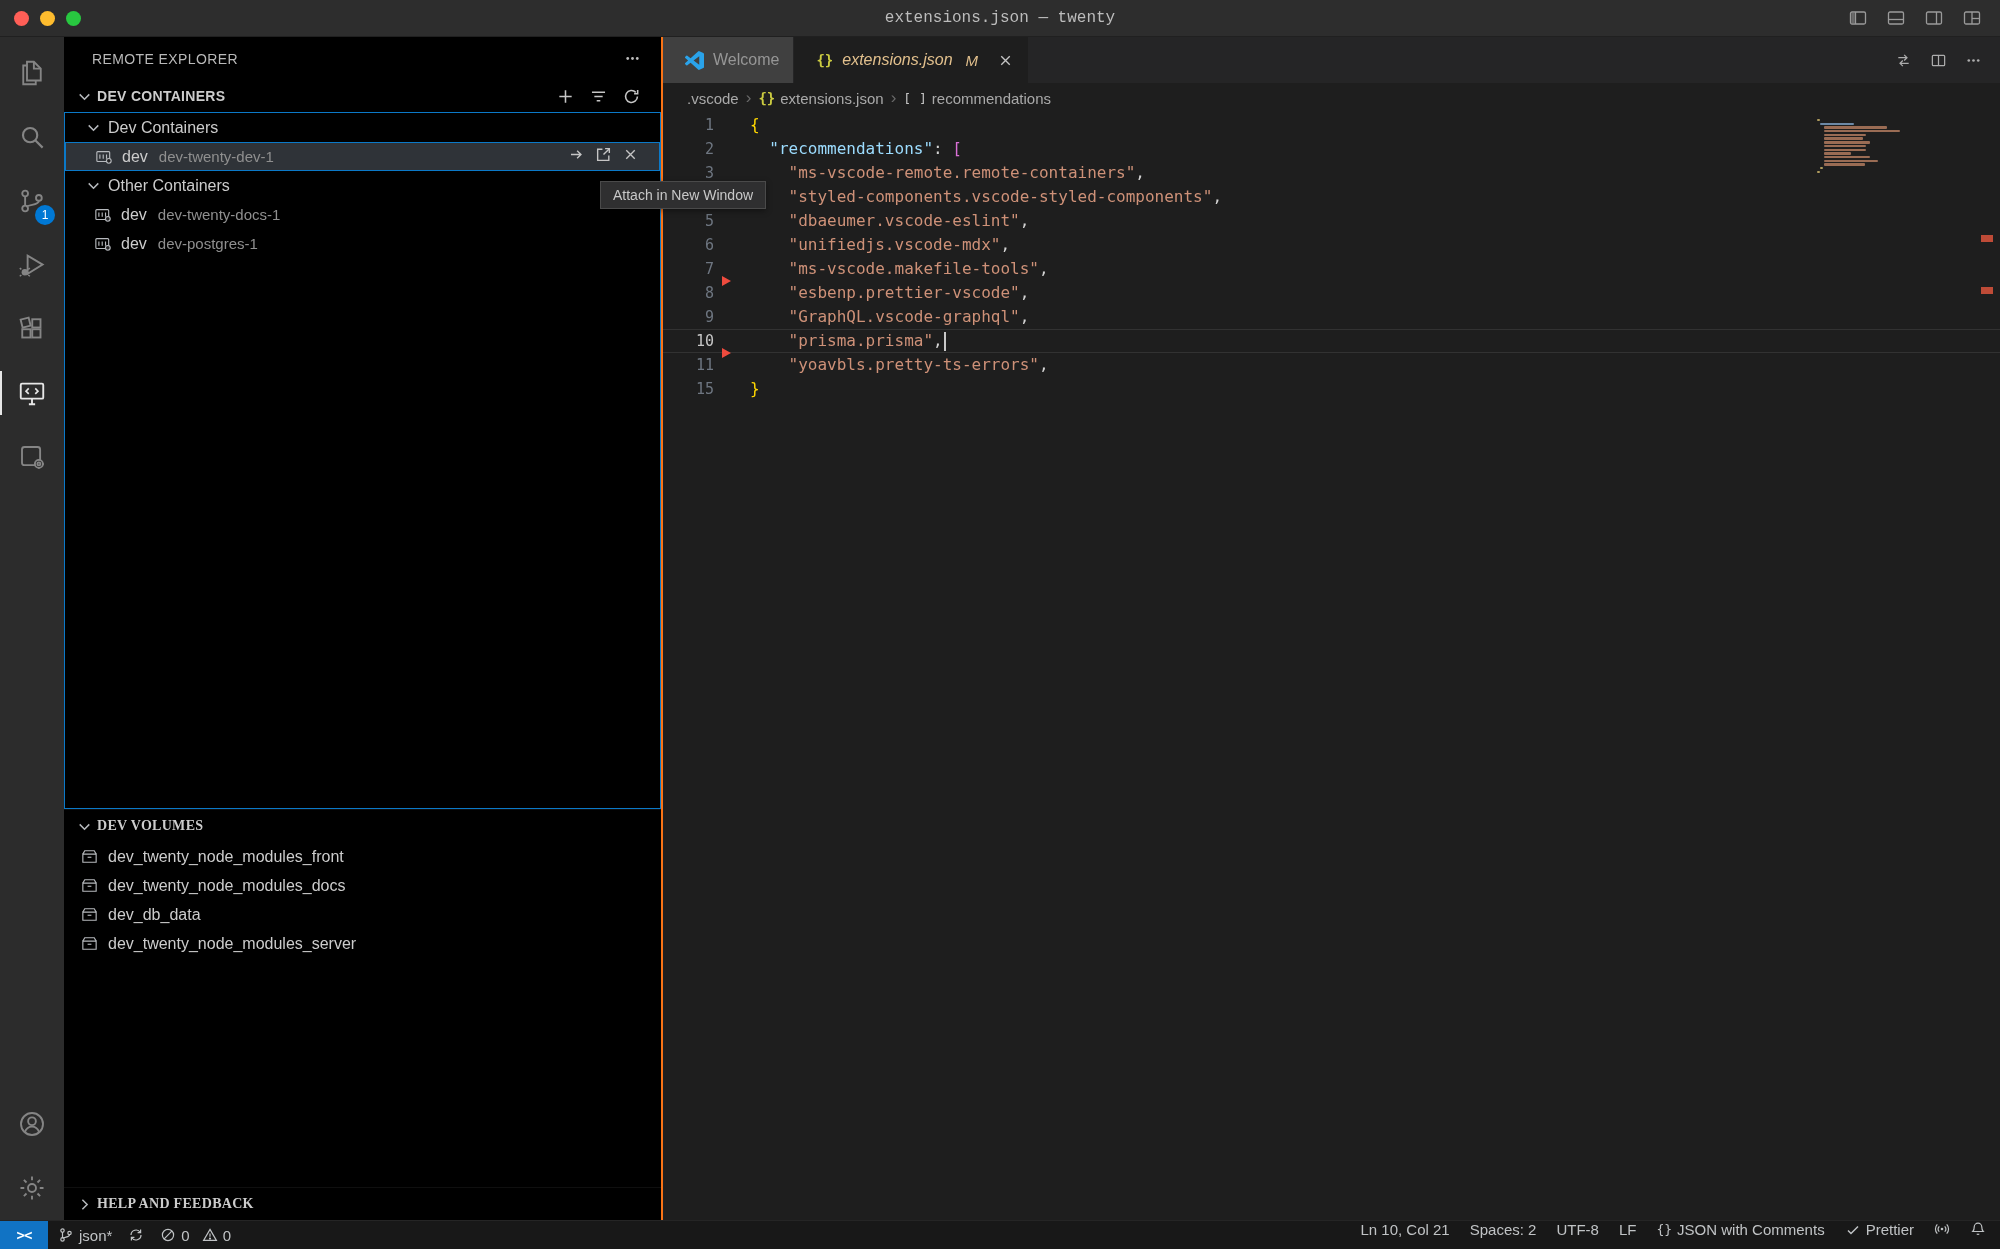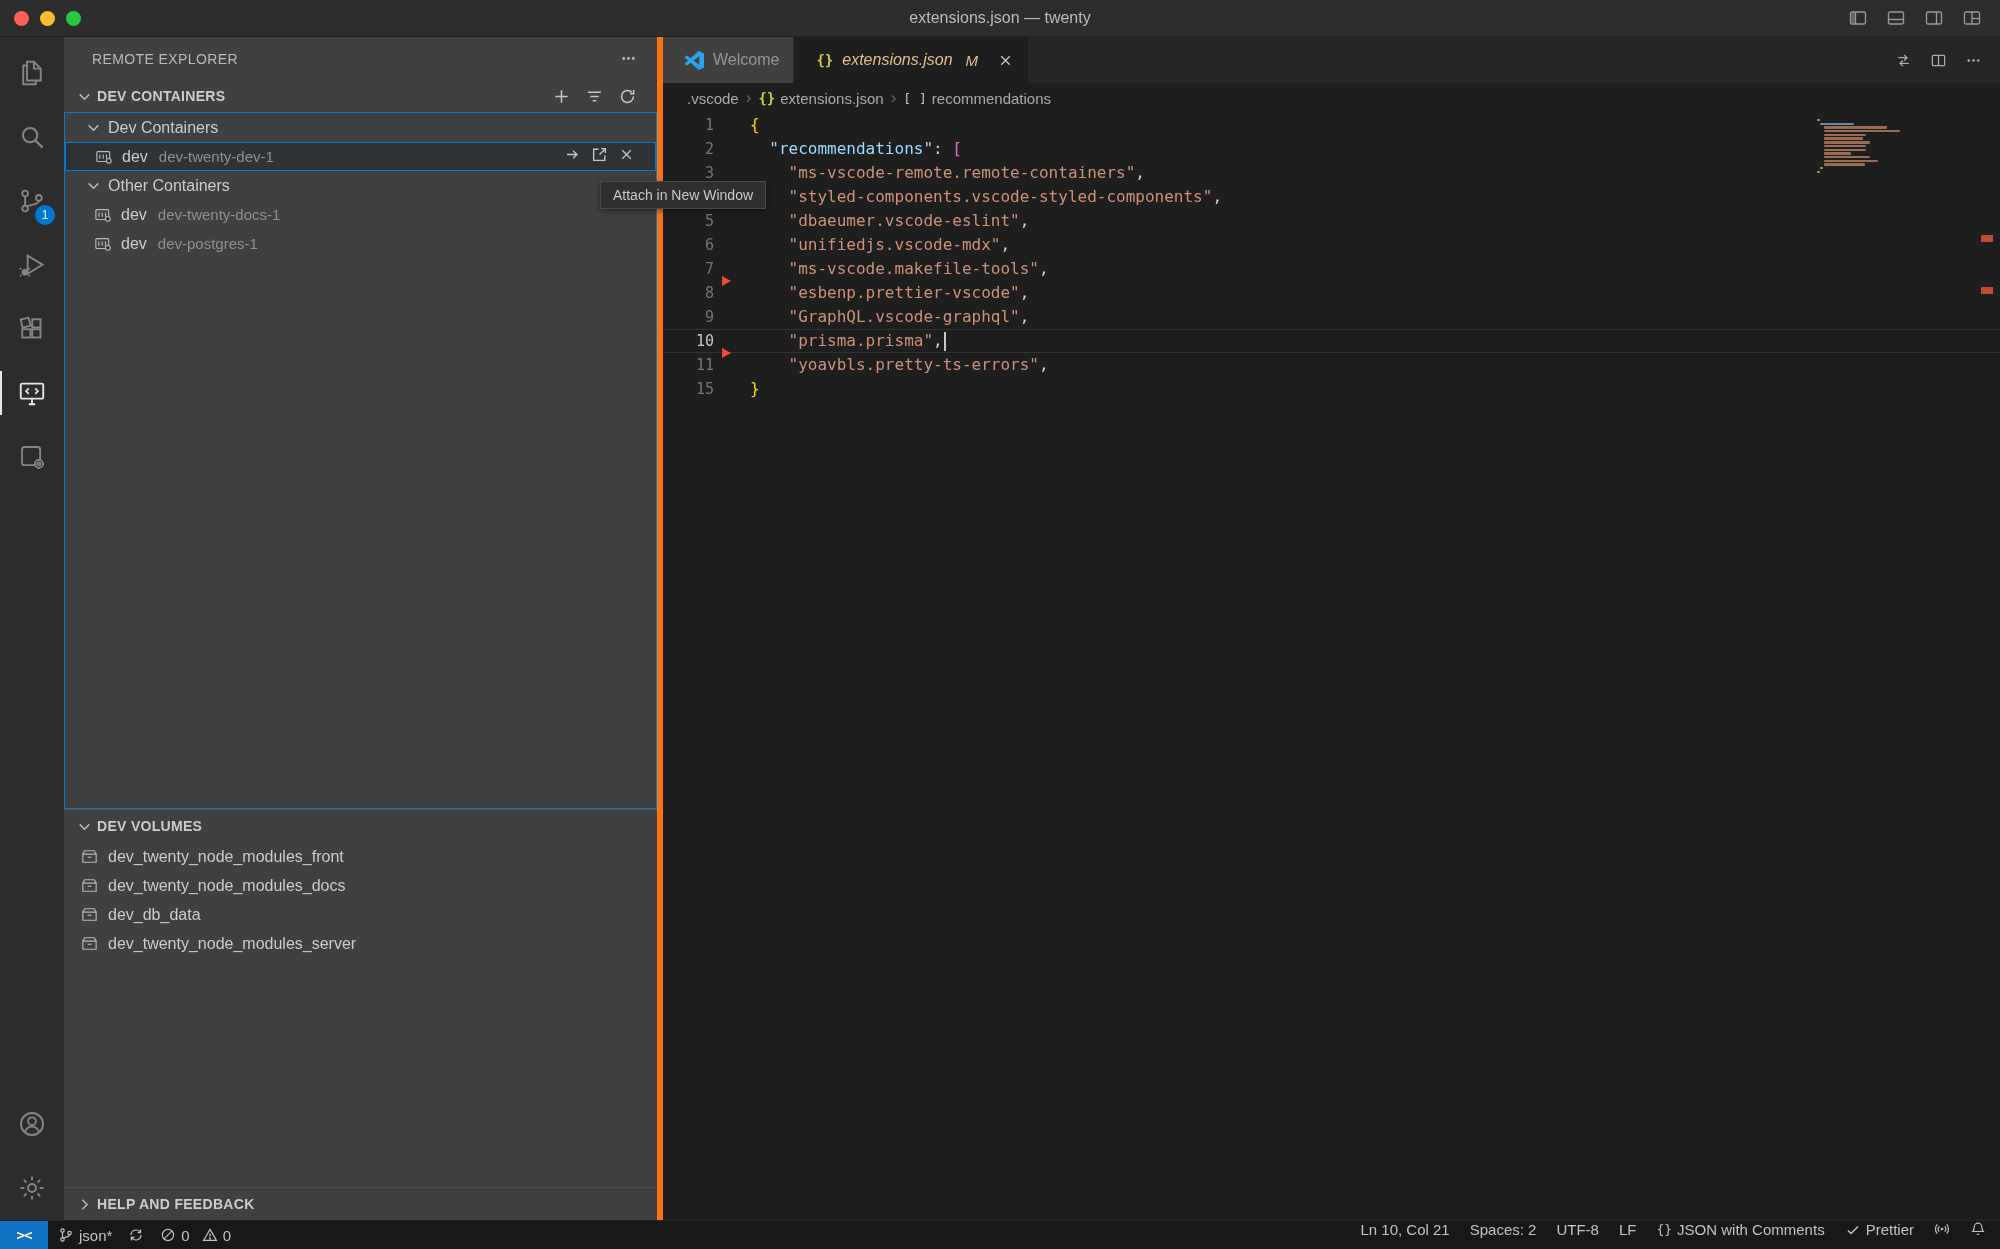--- a/index.html
+++ b/index.html
@@ -1,48 +1,48 @@
 <!DOCTYPE html>
 <html><head>
 <meta charset="utf-8">
 <style>
   * { margin:0; padding:0; box-sizing:border-box; }
   html,body { width:2000px; height:1249px; }
   body { font-family:"Liberation Sans",sans-serif; background:#1e1e1e; overflow:hidden; color:#ccc; }
   .window { width:2000px; height:1249px; display:flex; flex-direction:column; background:#1e1e1e; }
 
   
-  .titlebar { flex:0 0 37px; background:#2d2d2d; border-bottom:1px solid #202020; display:flex; align-items:center; position:relative; }
+  .titlebar { flex:0 0 37px; background:#2d2d2d; border-bottom:1px solid #202020; display:flex; align-items:center; position:relative;font-family:Liberation Mono, monospace; }
   .traffic { display:flex; gap:11px; padding-left:14px; z-index:3; }
   .light { width:15px; height:15px; border-radius:50%; }
   .l-close { background:#ff5f57; } .l-min { background:#febc2e; } .l-zoom { background:#28c840; }
   .win-title { position:absolute; left:0; right:0; text-align:center; color:#bcbcbc; font-size:16px; }
   .tb-actions { margin-left:auto; display:flex; gap:18px; padding-right:18px; color:#9a9a9a; z-index:3; }
   .tb-actions svg { width:20px; height:20px; display:block; }
 
   
   .body { flex:1 1 auto; display:flex; min-height:0; }
 
   
   .activitybar { flex:0 0 64px; background:#2c2c2c; display:flex; flex-direction:column; align-items:stretch; padding-top:4px; }
   .ab-item { height:64px; display:flex; align-items:center; justify-content:center; color:#858585; position:relative; cursor:pointer; }
   .ab-item svg { width:30px; height:30px; display:block; }
   .ab-item.active { color:#e7e7e7; }
   .ab-item.active::before { content:""; position:absolute; left:0; top:10px; bottom:10px; width:2px; background:#e7e7e7; }
   .ab-spacer { margin-top:auto; }
   .badge { position:absolute; right:9px; bottom:8px; background:#0078d4; color:#fff; font-size:12px; width:20px; height:20px; border-radius:50%; display:flex; align-items:center; justify-content:center; }
 
   
-  .sidebar { flex:0 0 599px; background:#404040; border-right:6px solid #f97316; display:flex; flex-direction:column; position:relative; z-index:5; }
+  .sidebar { flex:0 0 599px; background:#000000; border-right:2px solid #f97316; display:flex; flex-direction:column; position:relative; z-index:5; }
   .sb-titlerow { flex:0 0 43px; display:flex; align-items:center; padding:0 20px 0 28px; }
   .sb-title { font-size:14px; color:#b9b9b9; letter-spacing:.4px; }
   .sb-more { margin-left:auto; color:#bdbdbd; }
   .sec-hdr { flex:0 0 32px; display:flex; align-items:center; padding-left:12px; gap:4px; }
   .sec-hdr .hdr-label { font-size:14px; font-weight:bold; color:#cccccc; letter-spacing:.3px; }
-  .sec-hdr.bordered { border-top:1px solid rgba(255,255,255,0.06); flex-basis:33px; }
+  .sec-hdr.bordered { border-top:1px solid rgba(255,255,255,0.06); flex-basis:33px;font-family:Liberation Serif, serif; }
   .hdr-actions { margin-left:auto; display:flex; gap:14px; padding-right:20px; color:#c5c5c5; }
   .icon16 svg { width:17px; height:17px; display:block; }
   .icon18 svg { width:19px; height:19px; display:block; }
   .tree { flex:0 0 697px; border:1px solid #0b79c8; overflow:visible; }
   .tree-row { height:29px; display:flex; align-items:center; font-size:16px; color:#cccccc; cursor:pointer; }
   .tree-row.group { padding-left:20px; gap:6px; }
   .tree-row.item { padding-left:28px; gap:9px; }
   .tree-row .idesc { color:#8f8f8f; margin-left:2px; font-size:15px; }
   .tree-row.sel { background:#2f3338; border:1px solid #0b79c8; height:29px; }
   .row-actions { margin-left:auto; display:flex; gap:10px; padding-right:20px; color:#c5c5c5; }

